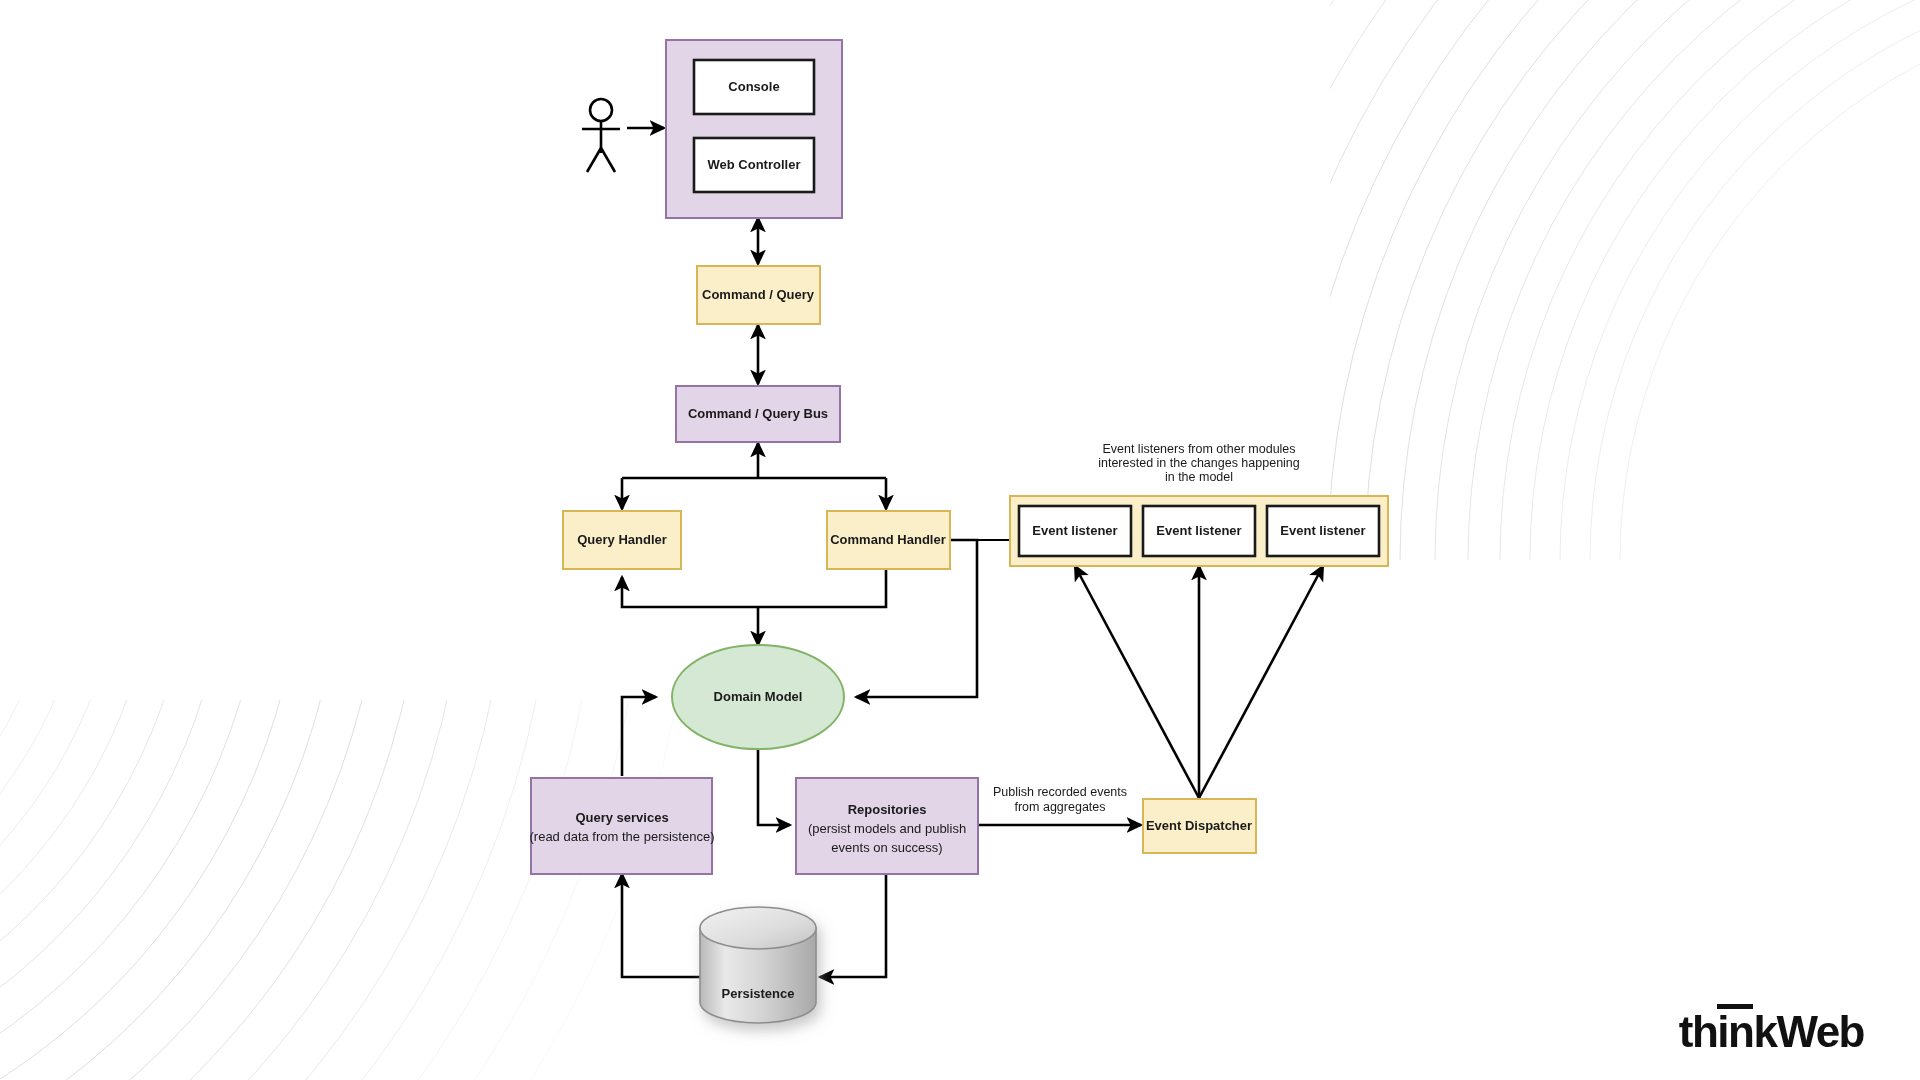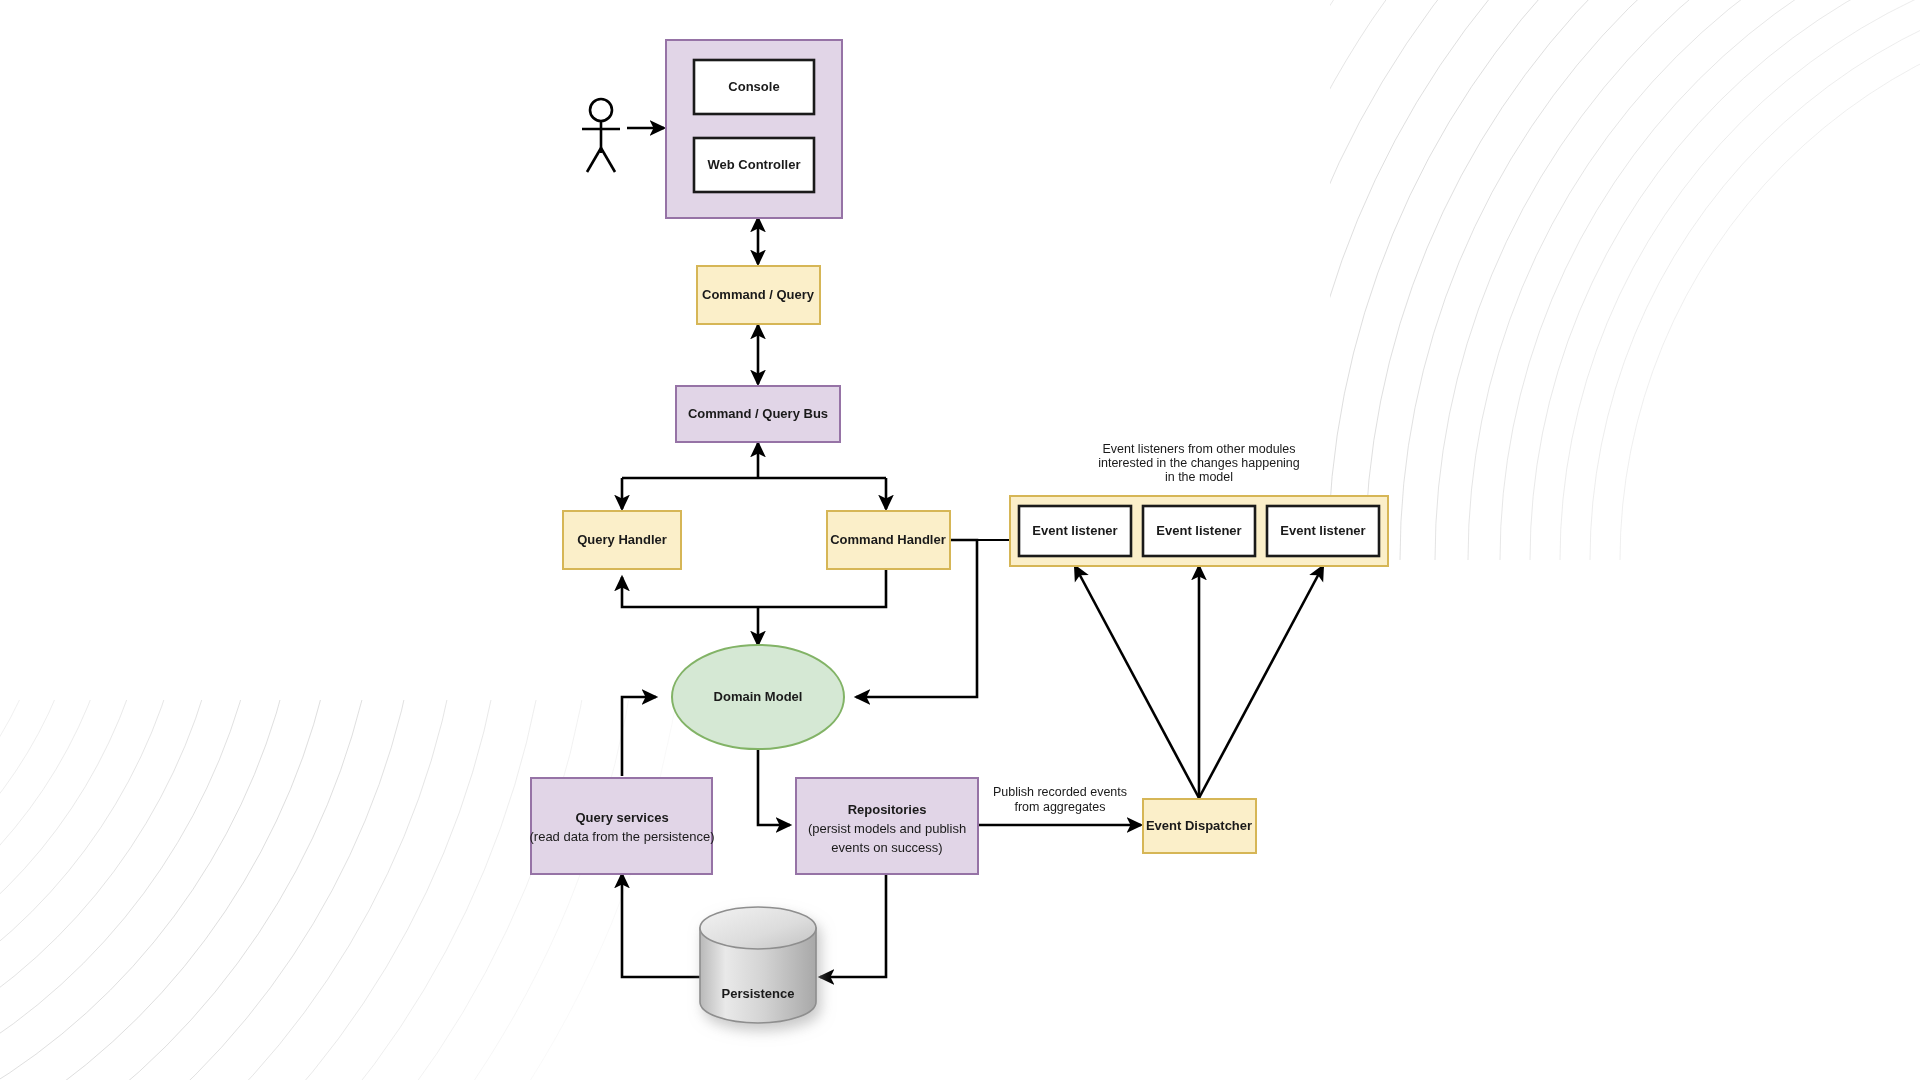--- a/index.html
+++ b/index.html
@@ -282,14 +282,17 @@
       <text class="annot-text" x="1060" y="808">from aggregates</text>
     </g>
 
     <g filter="url(#cylShadow)">
       <path d="M 700 928 L 700 1002 A 58 21 0 0 0 816 1002 L 816 928 Z" fill="url(#cylGrad)" stroke="#8e8e8e" stroke-width="1.6"></path>
       <ellipse cx="758" cy="928" rx="58" ry="21" fill="url(#cylTopGrad)" stroke="#8e8e8e" stroke-width="1.6"></ellipse>
     </g>
     <text class="node-label" x="758" y="995">Persistence</text>
   </svg>
 
+  <div id="logo">
+    <span>th</span><span class="bar">in</span><span>kWeb</span>
+  </div>
 
 </div>
 
 </body></html>

